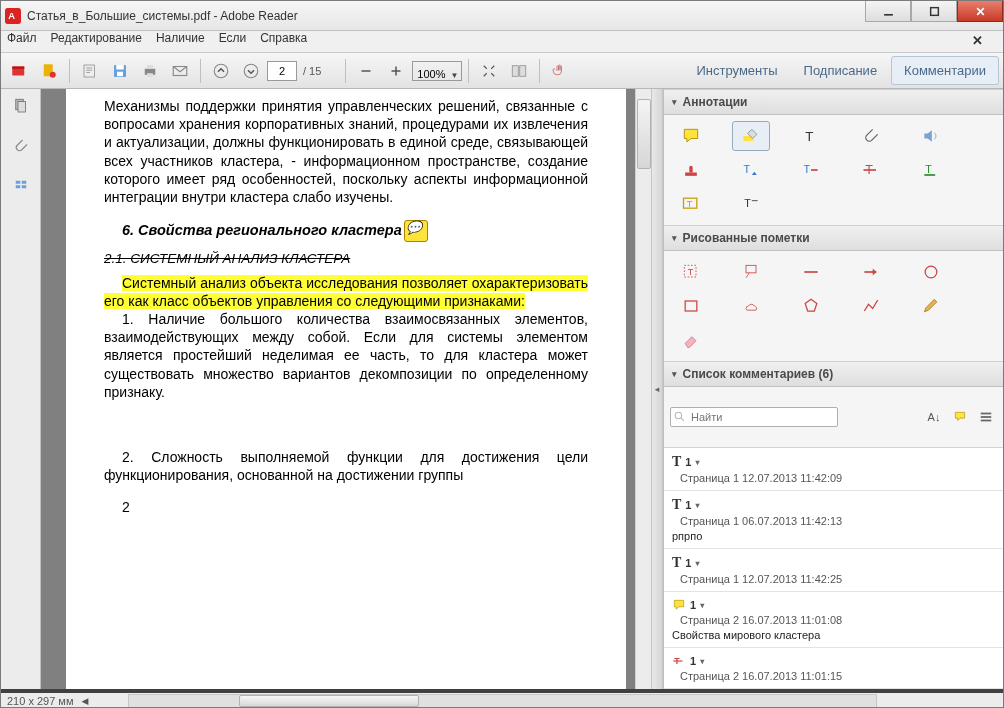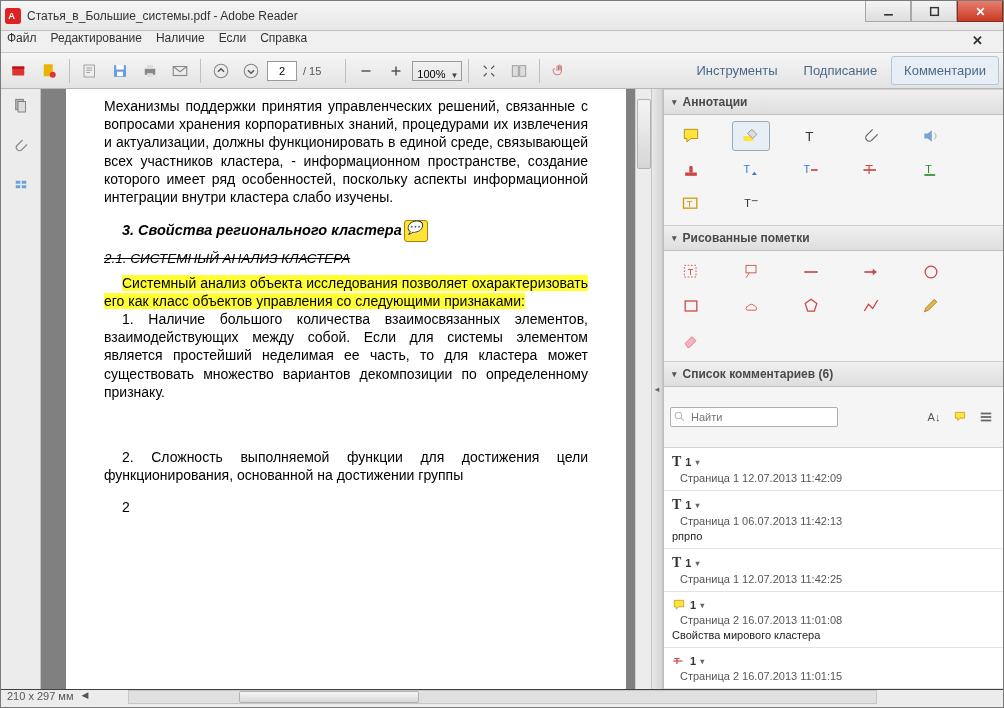--- a/index.html
+++ b/index.html
@@ -64,21 +64,21 @@
 .mini-btn svg{width:14px;height:14px;}
 
 .comment-list { flex:1; overflow-y:auto; background:#fff;}
 .comment { border-bottom:1px solid #e3e3e3; padding:6px 8px 6px 8px; font-size:11px; color:#333;}
 .comment .row1 { display:flex; align-items:center; gap:4px; font-weight:bold;}
 .comment .meta { color:#555; font-weight:normal; margin-top:2px;margin-left:8px;}
 .comment .body { margin-top:3px; font-size:11px; color:#222;}
 .ctype-icon { width:14px; height:14px; }
 
 
-.statusbar { height:20px; background:#ececec; border-top:1px solid #404040; display:flex; padding:0 6px; font-size:11px; color:#555;}
+.statusbar { height:20px; background:#ececec; border-top:4px solid #404040; display:flex; align-items:center; padding:0 6px; font-size:11px; color:#555;}
 .status-scroll { flex:1; height:14px; margin:0 120px 0 40px; background:#e0e0e0; border:1px solid #c6c6c6; position:relative;}
 .status-scroll .thumb { position:absolute; left:110px; top:0; width:180px; height:12px; background:linear-gradient(#f7f7f7,#d8d8d8); border:1px solid #b2b2b2; border-radius:2px;}
 
 
 .doc-scroll { position:absolute; right:0; top:0; bottom:0; width:16px; background:#ececec; border-left:1px solid #cfcfcf;}
 .doc-scroll .thumb { position:absolute; top:10px; width:14px; left:1px; height:70px; background:linear-gradient(#f4f4f4,#d6d6d6); border:1px solid #b2b2b2; border-radius:2px;}
 </style>
 </head>
 <body>
 
@@ -226,21 +226,21 @@
           <rect x="5" y="5" width="6" height="4" fill="#6aa0e0"></rect>
           <rect x="5" y="11" width="6" height="4" fill="#6aa0e0"></rect>
           <rect x="13" y="5" width="6" height="4" fill="#6aa0e0"></rect>
           <rect x="13" y="11" width="6" height="4" fill="#6aa0e0"></rect>
         </svg></div>
   </div>
 
   <div class="docwrap">
     <div class="page">
       <p>Механизмы поддержки принятия управленческих решений, связанные с вопросами хранения корпоративных знаний, процедурами их извлечения и актуализации, должны функционировать в единой среде, связывающей всех участников кластера, - информационном пространстве, создание которого имеет ряд особенностей, поскольку аспекты информационной интеграции внутри кластера слабо изучены.</p>
-      <h3><span>3.   Свойства  регионального кластера</span><span class="note-icon"></span></h3>
+      <h3><span>6.   Свойства  регионального кластера</span><span class="note-icon"></span></h3>
       <p class="h4">2.1. СИСТЕМНЫЙ АНАЛИЗ КЛАСТЕРА</p>
       <p style="text-indent:18px;"><span class="highlight">Системный анализ объекта исследования позволяет охарактеризовать его как класс объектов управления со следующими признаками:</span></p>
       <p style="text-indent:18px;">1. Наличие большого количества взаимосвязанных элементов, взаимодействующих между собой. Если для системы элементом является простейший неделимая ее часть, то для кластера может существовать множество вариантов декомпозиции по определенному признаку.</p>
       <p style="text-indent:18px;margin-top:47px;">2. Сложность выполняемой функции для достижения цели функционирования, основанной на достижении группы</p>
       <p class="num">2</p>
     </div>
     <div class="doc-scroll">
         <div class="thumb"></div>
       </div>
   </div>

